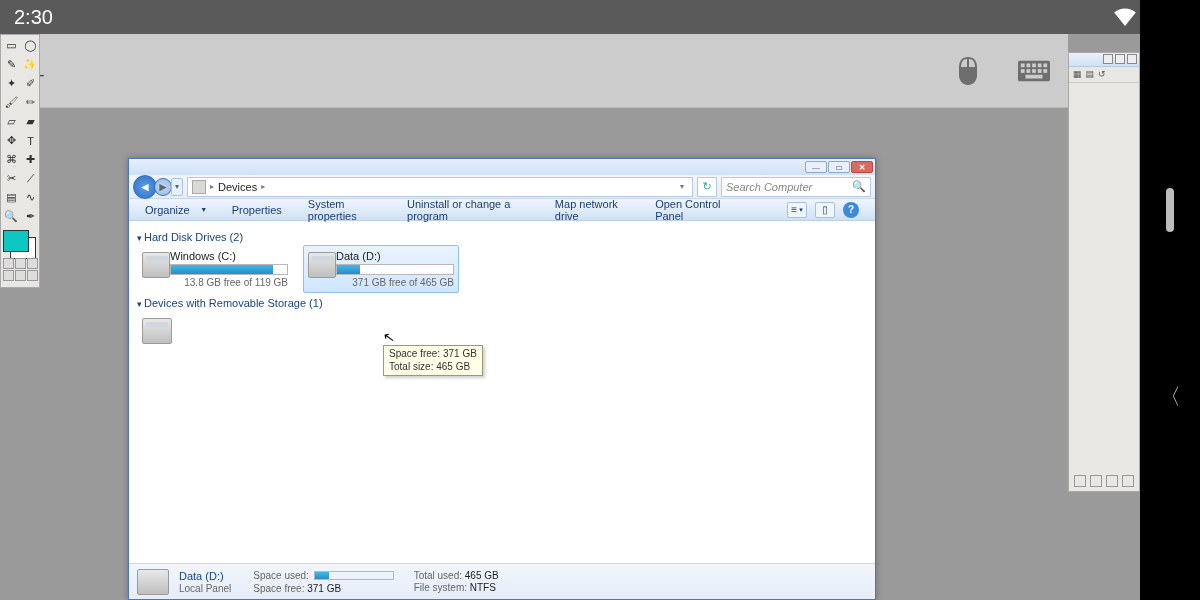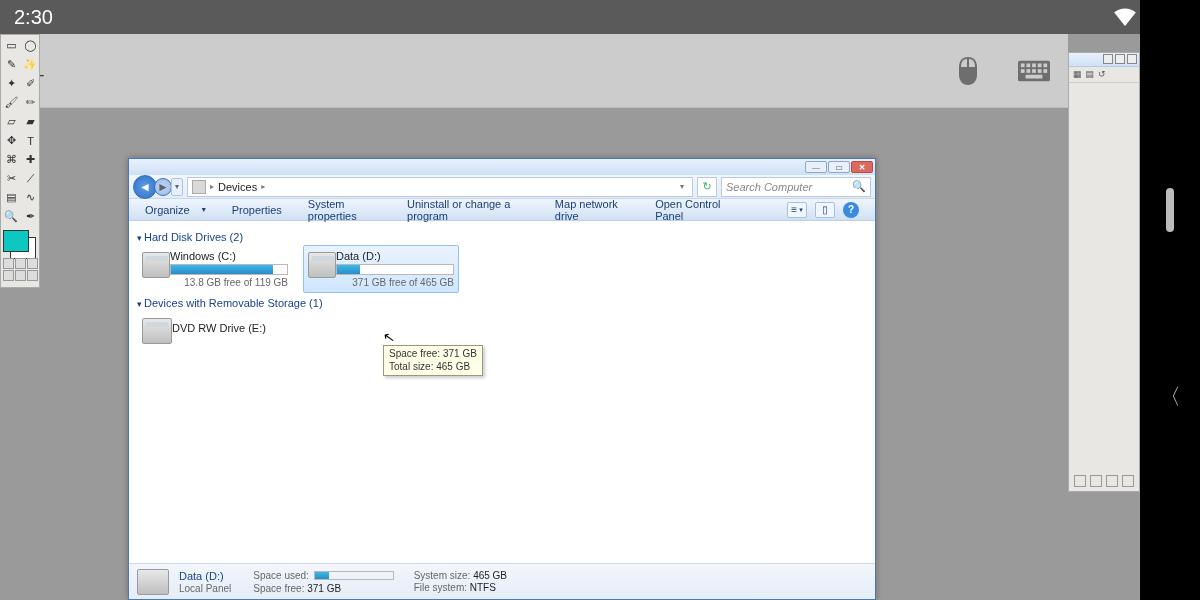--- a/index.html
+++ b/index.html
@@ -270,23 +270,20 @@
             </div>
           <div class="drive-sub">371 GB free of 465 GB</div>
         </div>
       </div>
     </div>
 
     <div class="group-hdr">Devices with Removable Storage (1)</div>
     <div class="drive-row">
       <div class="drive">
         <div class="drive-icon"></div>
-        <div class="drive-main">
-          <div class="drive-name" style="margin-top:6px">DVD RW Drive (E:)</div>
-        </div>
       </div>
     </div>
 
     <span class="cursor">↖</span>
     <div class="tooltip">
       <div>Space free: 371 GB</div>
       <div>Total size: 465 GB</div>
     </div>
   </div>
 
@@ -299,21 +296,21 @@
         <span class="sb-bar"><span class="fill" style="display:block"></span></span>
       </span>
       <span class="k">Local Panel</span>
       <span>
         <span class="k">Space free:</span>
         <span>371 GB</span>
       </span>
     </div>
     <div class="sb-grid" style="margin-left:10px;">
       <span>
-        <span class="k">System size:</span>
+        <span class="k">Total used:</span>
         <span>465 GB</span>
       </span>
         <span></span>
       <span>
         <span class="k">File system:</span>
         <span>NTFS</span>
       </span>
         <span></span>
     </div>
   </div>

